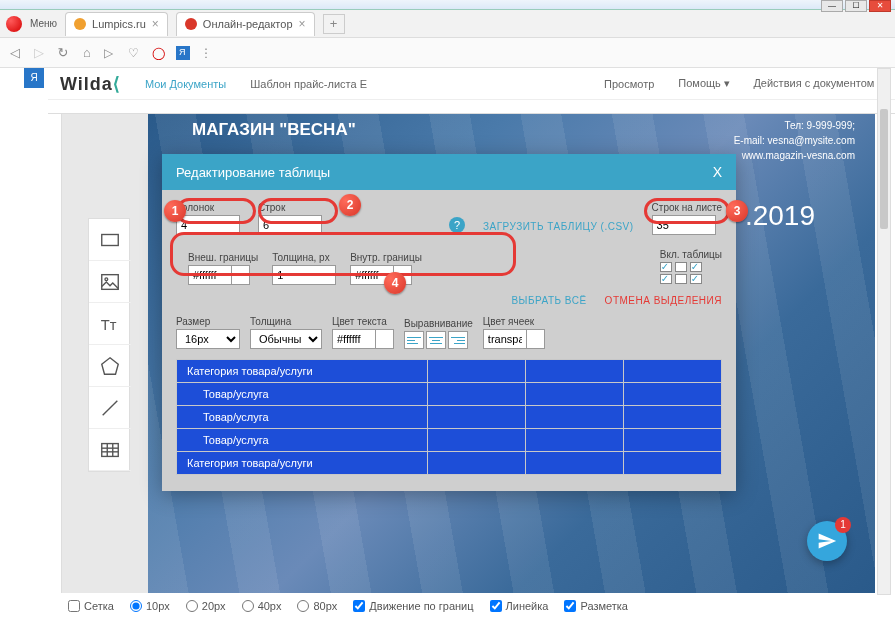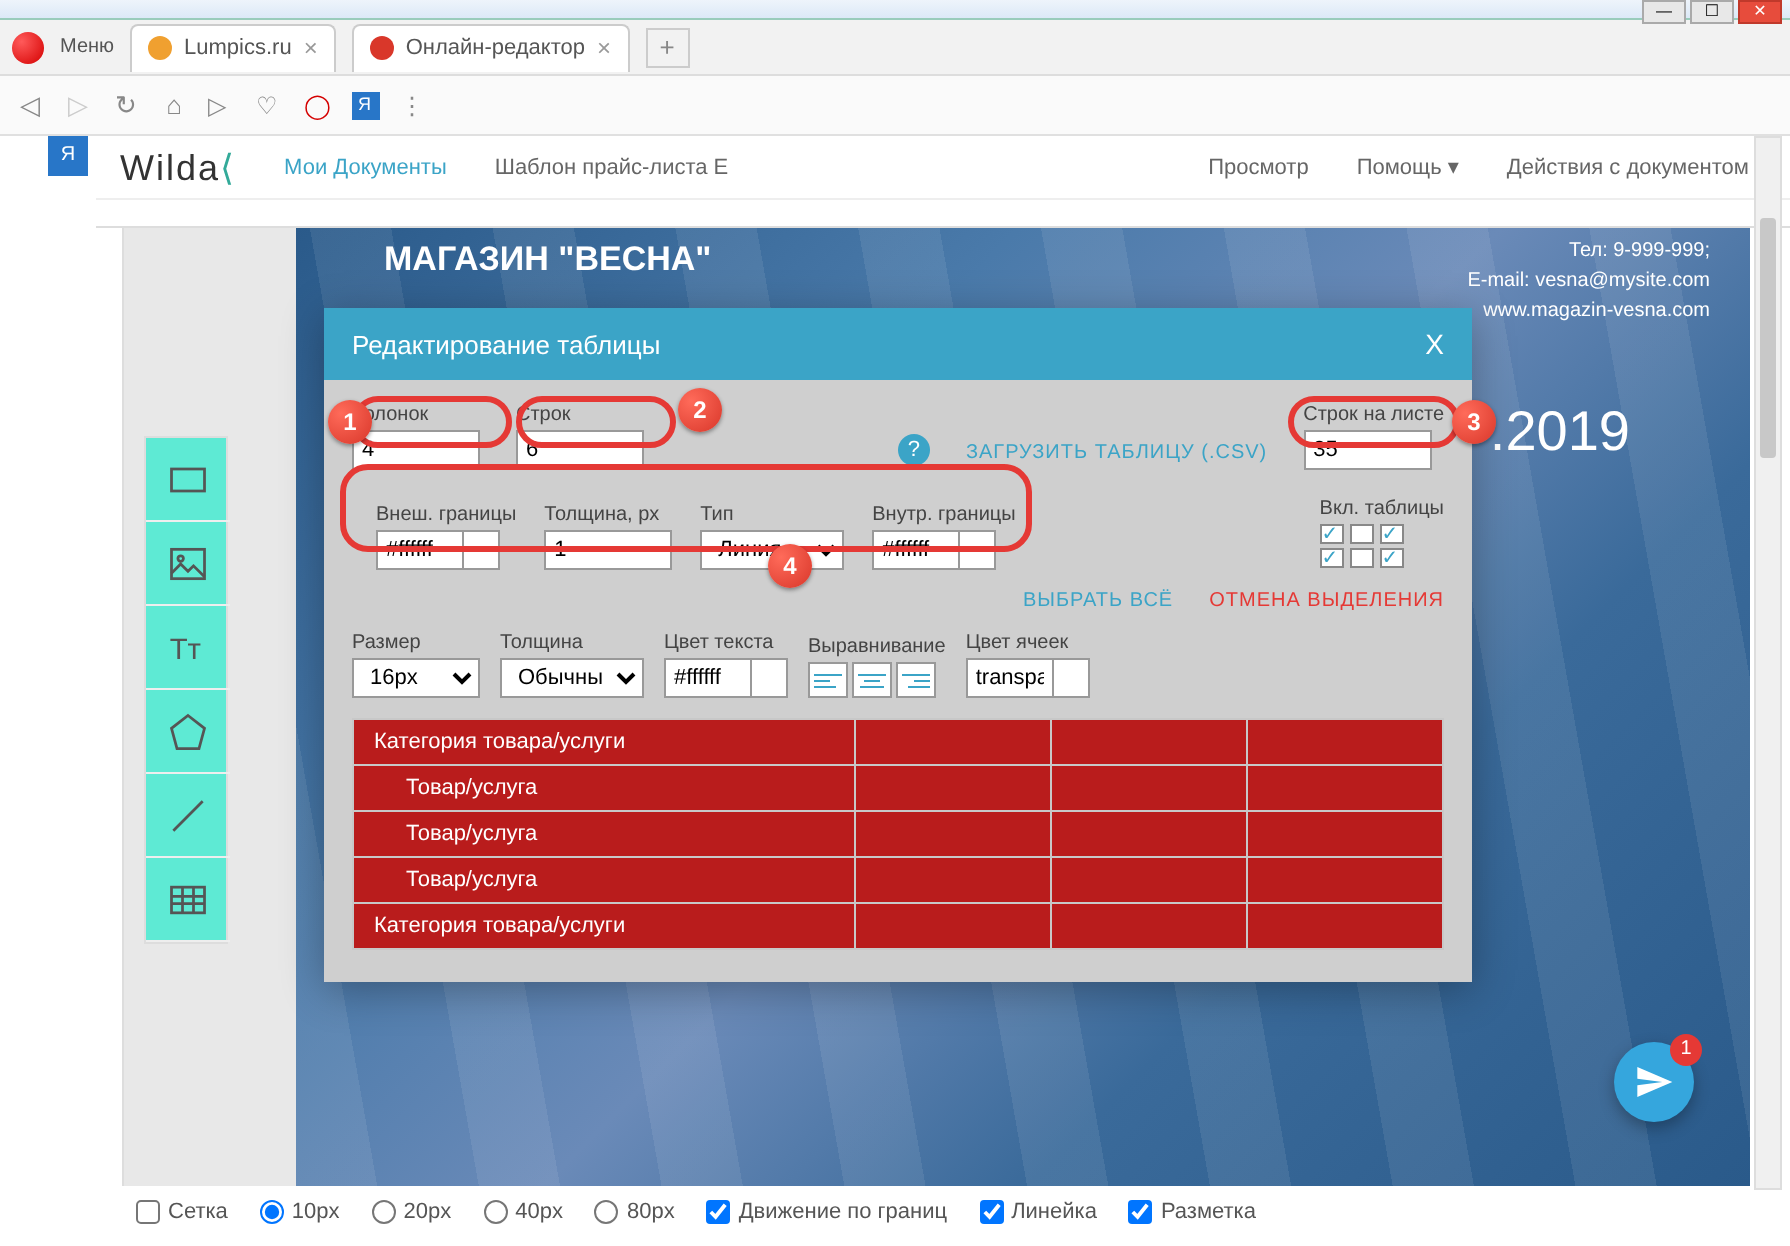--- a/index.html
+++ b/index.html
@@ -27,40 +27,40 @@
 .addr .gray { color: #999; }
 .right-icons { display: flex; gap: 10px; align-items: center; }
 .ri { width: 14px; height: 14px; font-size: 12px; color: #888; }
 
 
 .side-strip { position: absolute; left: 24px; top: 68px; width: 20px; }
 .side-box { width: 20px; height: 20px; background: #2876c8; color: #fff; font-size: 10px; text-align: center; line-height: 20px; margin-bottom: 4px; }
 
 
 .wilda-bar { margin-left: 48px; height: 32px; display: flex; align-items: center; gap: 24px; padding: 0 12px; font-size: 11px; color: #555; border-bottom: 1px solid #eee; }
-.wilda-logo { font-size: 18px; font-weight: 400; color: #333; letter-spacing: 1px; }
+.wilda-logo { font-size: 18px; font-weight: 700; color: #333; letter-spacing: 1px; }
 .wilda-logo .k { color: #3a9; }
 .spacer { flex: 1; }
 .wilda-link { color: #666; }
 
 
 .ruler { margin-left: 48px; height: 14px; background: #fff; border-bottom: 1px solid #ddd; position: relative; font-size: 7px; color: #999; overflow: hidden; }
 .vruler { position: absolute; left: 48px; top: 114px; width: 14px; bottom: 30px; background: #fff; border-right: 1px solid #ddd; }
 
 
 .canvas { position: absolute; left: 62px; top: 114px; right: 20px; bottom: 30px; background: #e8e8e8; overflow: hidden; }
 .doc-bg { position: absolute; left: 86px; top: 0; right: 0; height: 100%; background: linear-gradient(135deg, #2a5a8a 0%, #4a7aaa 30%, #6a8ab8 50%, #3a6a9a 70%, #2a5a8a 100%); }
 .doc-bg::before { content: ""; position: absolute; inset: 0; background: repeating-linear-gradient(80deg, rgba(255,255,255,0.08) 0 40px, transparent 40px 90px); }
 .doc-header { position: absolute; left: 130px; top: 6px; right: 20px; color: #fff; }
 .doc-title { font-size: 17px; font-weight: bold; }
 .doc-contacts { position: absolute; right: 20px; top: 4px; text-align: right; font-size: 10px; color: #fff; line-height: 1.5; }
 .doc-year { position: absolute; right: 60px; top: 86px; font-size: 28px; color: #fff; font-weight: 300; }
 
 
-.tools { position: absolute; left: 10px; top: 104px; width: 42px; background: #5eead4; border: 1px solid #ddd; }
+.tools { position: absolute; left: 26px; top: 104px; width: 42px; background: #ffffff; border: 1px solid #ddd; }
 .tool { width: 42px; height: 42px; display: flex; align-items: center; justify-content: center; border-bottom: 1px solid #eee; color: #555; }
 .tool svg { width: 22px; height: 22px; stroke: #555; fill: none; stroke-width: 1.5; }
 
 
 .modal { position: absolute; left: 100px; top: 40px; width: 574px; background: #cfcfcf; box-shadow: 0 4px 20px rgba(0,0,0,0.3); }
 .modal-title { background: #3ba4c7; color: #fff; padding: 10px 14px; font-size: 13px; display: flex; justify-content: space-between; align-items: center; }
 .modal-close { color: #fff; cursor: pointer; font-size: 14px; }
 .modal-body { padding: 12px 14px 16px; }
 
 .row1 { display: flex; align-items: flex-end; gap: 18px; position: relative; margin-bottom: 14px; }
@@ -84,21 +84,21 @@
 
 .sel-row { display: flex; justify-content: flex-end; gap: 18px; margin: 8px 0 10px; }
 .sel-btn { font-size: 10px; letter-spacing: 0.5px; }
 .sel-btn.blue { color: #3ba4c7; } .sel-btn.red { color: #e53935; }
 
 .row3 { display: flex; align-items: flex-end; gap: 10px; margin-bottom: 10px; }
 .align-btns { display: flex; gap: 2px; }
 .align-btns .ab { width: 20px; height: 18px; border: 1px solid #999; background: #fff; display: flex; flex-direction: column; justify-content: center; gap: 2px; padding: 2px; }
 .align-btns .ab span { height: 1px; background: #3ba4c7; }
 
-.tbl { width: 100%; border-collapse: collapse; background: #b91c1c; }
+.tbl { width: 100%; border-collapse: collapse; background: #1d4ed8; }
 .tbl td { border: 1px solid #c8c8c8; padding: 5px 10px; font-size: 11px; color: #fff; height: 22px; }
 .tbl td:first-child { width: 46%; }
 
 
 .status { position: absolute; left: 48px; right: 10px; bottom: 6px; height: 22px; display: flex; align-items: center; gap: 16px; font-size: 11px; color: #555; padding: 0 20px; }
 .status .chk { display: flex; align-items: center; gap: 4px; }
 .status input[type=checkbox], .status input[type=radio] { width: 12px; height: 12px; }
 
 
 .fab { position: absolute; right: 28px; bottom: 32px; width: 40px; height: 40px; border-radius: 50%; background: #35a6dd; display: flex; align-items: center; justify-content: center; box-shadow: 0 3px 8px rgba(0,0,0,0.3); }
@@ -246,24 +246,20 @@
         <div class="fld">
           <label>Внеш. границы</label>
           <div class="color-swatch">
               <input class="w50" value="#ffffff" style="">
               <div class="sw"></div>
             </div>
         </div>
         <div class="fld">
           <label>Толщина, px</label>
           <input class="w60" value="1" style="">
-        </div>
-        <div class="fld">
-          <label>Тип</label>
-          <select class="w70"><option>Линия</option></select>
         </div>
         <div class="fld">
           <label>Внутр. границы</label>
           <div class="color-swatch">
               <input class="w50" value="#ffffff" style="">
               <div class="sw"></div>
             </div>
         </div>
         <span style="flex:1"></span>
         <div class="fld">

